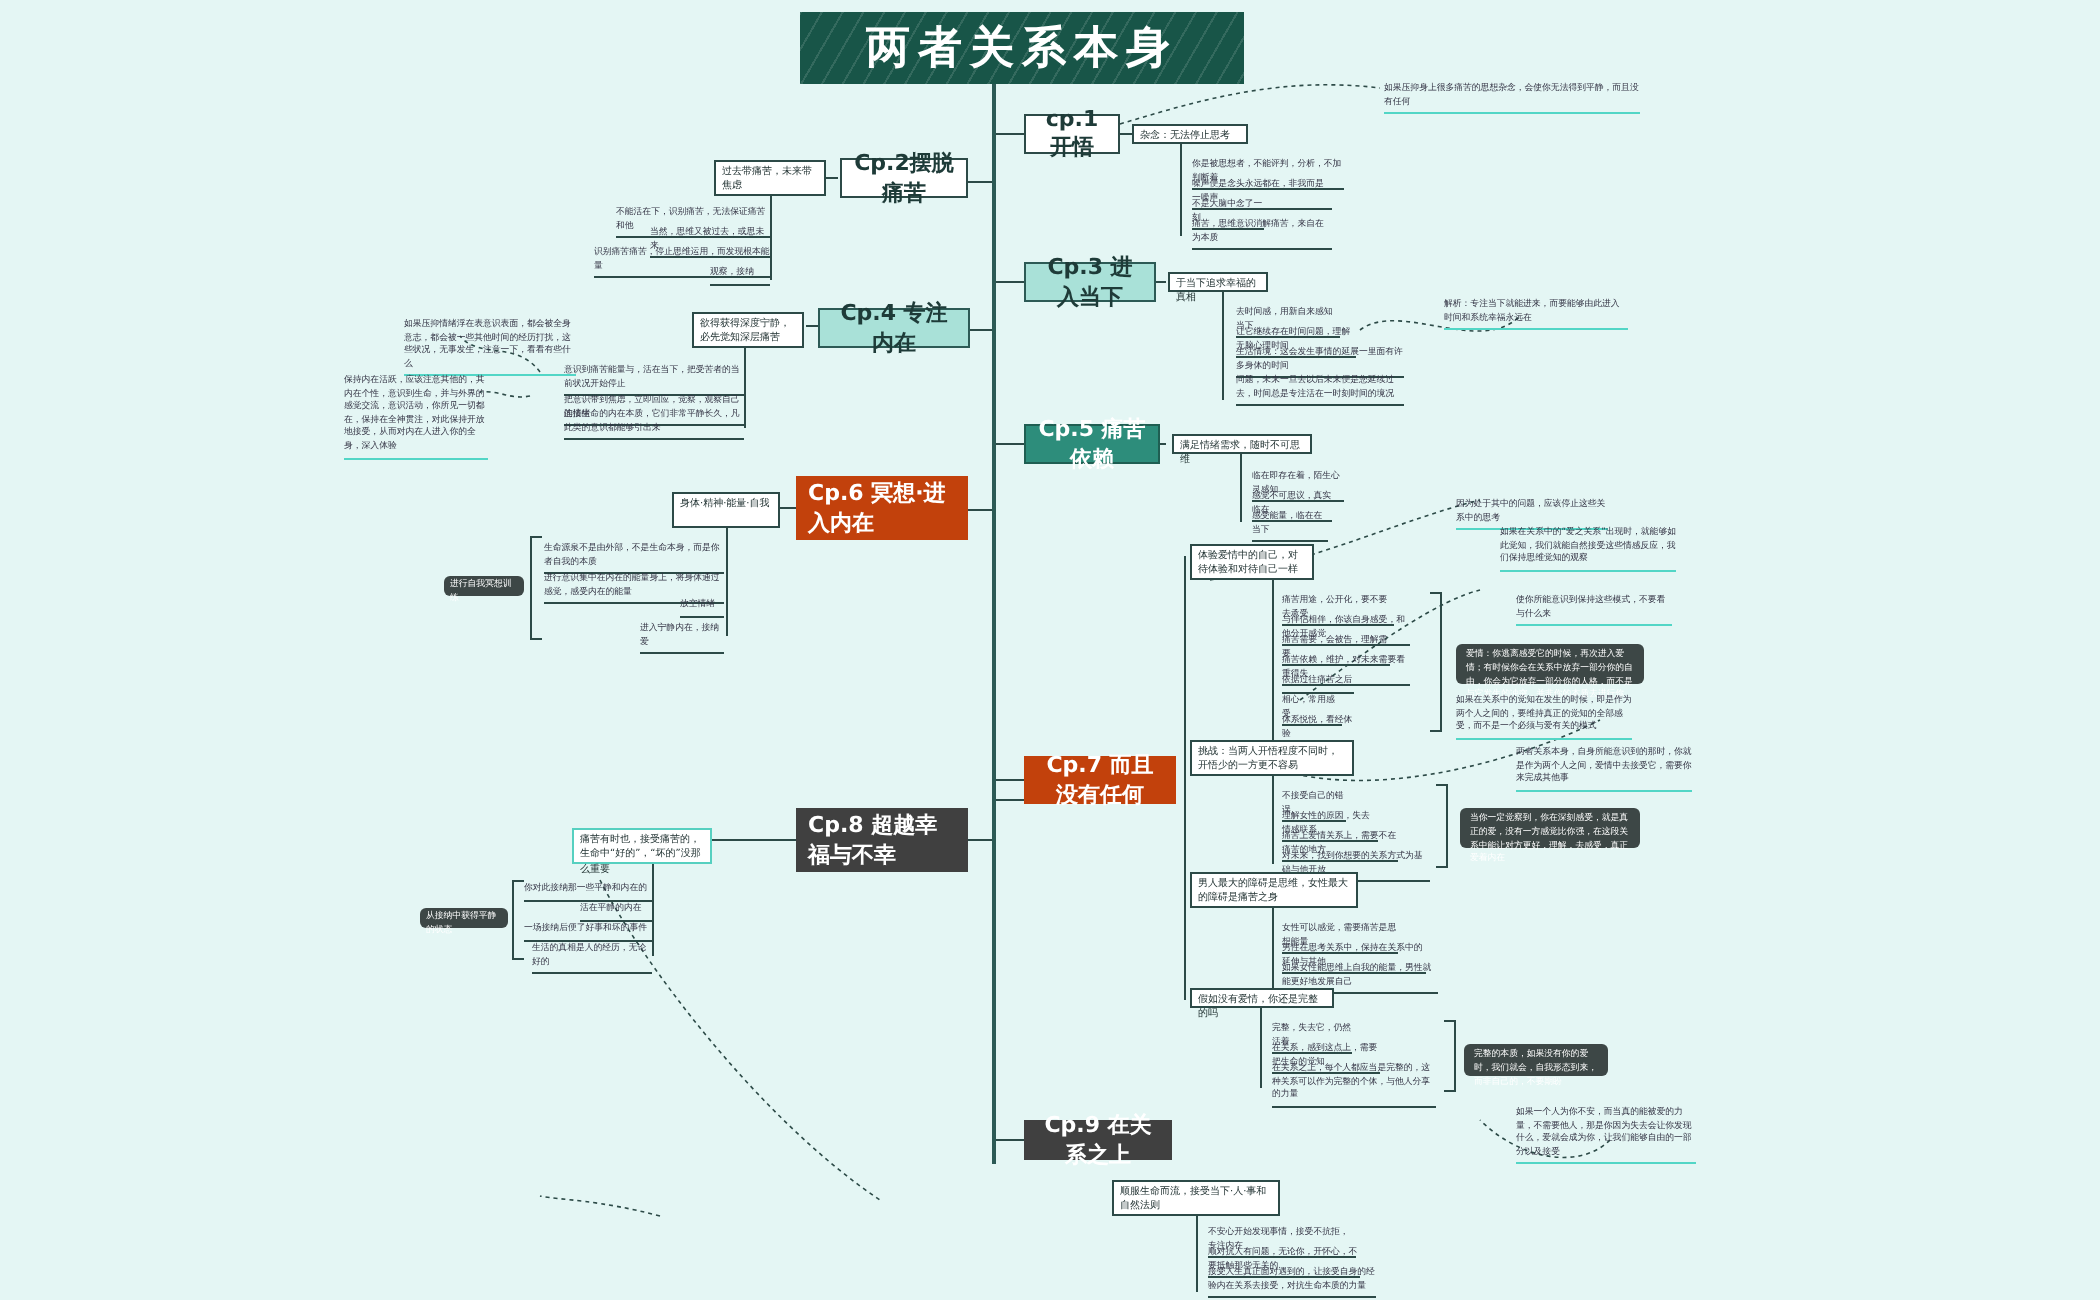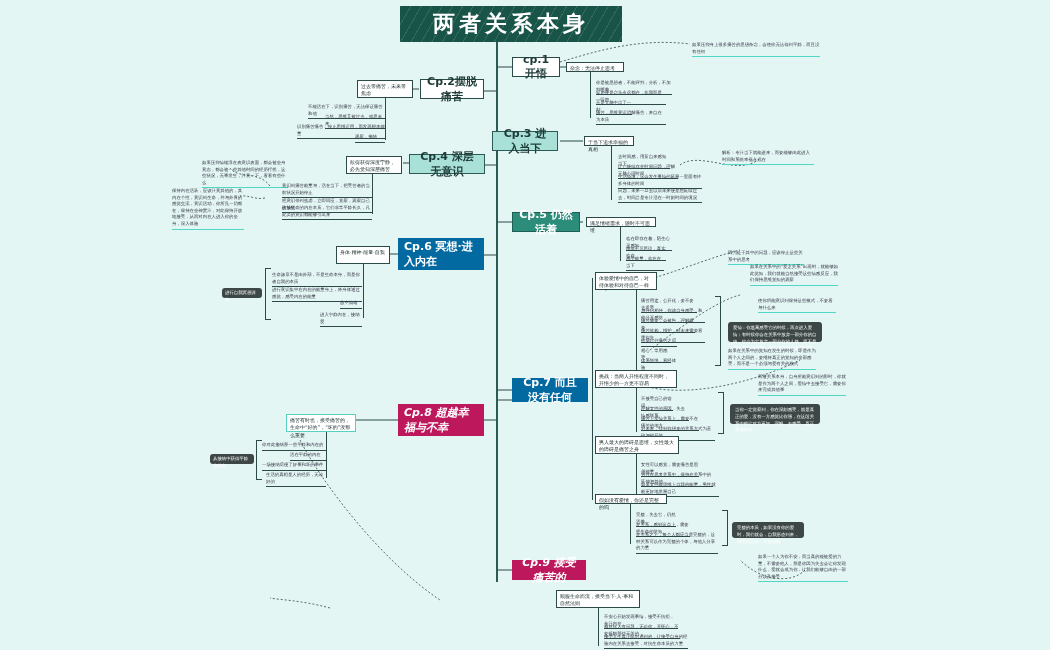--- a/index.html
+++ b/index.html
@@ -5,22 +5,22 @@
   html,body{margin:0;padding:0;}
   body{width:1050px;height:650px;background:#e4f6f4;position:relative;overflow:hidden;font-family:"DejaVu Sans",sans-serif;color:#233;}
   .abs{position:absolute;}
   .title{left:400px;top:6px;width:222px;height:36px;background:#185548;color:#fff;font-size:22px;font-weight:bold;display:flex;align-items:center;justify-content:center;letter-spacing:4px;
     background-image:repeating-linear-gradient(120deg,rgba(255,255,255,.12) 0 1px,transparent 1px 9px);}
   .trunk{left:496px;top:42px;width:2px;height:540px;background:#2c5a55;}
   .chap{font-weight:bold;font-size:11px;display:flex;align-items:center;justify-content:center;text-align:center;box-sizing:border-box;padding:2px 6px;}
   .c-white{background:#fff;border:1.5px solid #2c4a47;color:#1e3b38;}
   .c-light{background:#a9e1d8;border:1.5px solid #2c5a55;color:#1e3b38;}
   .c-teal{background:#2d8d7b;border:1.5px solid #1f5e52;color:#fff;}
-  .c-dark{background:#0369a1;color:#fff;}
-  .c-gray{background:#be185d;color:#fff;font-style:italic;}
+  .c-dark{background:#c2410c;color:#fff;}
+  .c-gray{background:#404040;color:#fff;}
   .box{font-size:5px;background:#fff;border:1px solid #2c4a47;padding:2px 3px;box-sizing:border-box;line-height:1.45;}
   .box-hl{border-color:#56d0c0;}
   .leaf{font-size:4.4px;line-height:1.5;border-bottom:1px solid #2c4a47;padding-bottom:1px;color:#334;}
   .leaf.cyan{border-bottom:1.5px solid #52d6c6;}
   .dark-note{font-size:4.4px;line-height:1.55;background:#3d4746;color:#fff;border-radius:3px;padding:3px 5px;box-sizing:border-box;}
   .vline{width:1px;background:#2c4a47;}
   .brace{border:1px solid #2c4a47;border-right:none;width:5px;}
   .brace-r{border:1px solid #2c4a47;border-left:none;width:5px;}
   svg.links{position:absolute;left:0;top:0;}
 </style>
@@ -74,39 +74,39 @@
 <div class="abs leaf" style="left:596px;top:110px;width:70px;">痛苦，思维意识消解痛苦，来自在为本质</div>
 
 <div class="abs chap c-white" style="left:420px;top:79px;width:64px;height:20px;">Cp.2摆脱痛苦</div>
 <div class="abs box" style="left:357px;top:80px;width:56px;height:18px;">过去带痛苦，未来带焦虑</div>
 <div class="abs vline" style="left:385px;top:98px;height:42px;"></div>
 <div class="abs leaf" style="left:308px;top:104px;width:78px;">不能活在下，识别痛苦，无法保证痛苦和他</div>
 <div class="abs leaf" style="left:325px;top:114px;width:60px;">当然，思维又被过去，或思未来</div>
 <div class="abs leaf" style="left:297px;top:124px;width:88px;">识别痛苦痛苦，停止思维运用，而发现根本能量</div>
 <div class="abs leaf" style="left:355px;top:134px;width:30px;">观察，接纳</div>
 
-<div class="abs chap c-light" style="left:492px;top:131px;width:66px;height:20px;">Cp.3 进入当下</div>
+<div class="abs chap c-light" style="left:512px;top:131px;width:66px;height:20px;">Cp.3 进入当下</div>
 <div class="abs box" style="left:584px;top:136px;width:50px;height:10px;">于当下追求幸福的真相</div>
 <div class="abs leaf cyan" style="left:722px;top:150px;width:92px;">解析：专注当下就能进来，而要能够由此进入时间和系统幸福永远在</div>
 <div class="abs vline" style="left:611px;top:146px;height:54px;"></div>
 <div class="abs leaf" style="left:618px;top:154px;width:52px;">去时间感，用新自来感知当下</div>
 <div class="abs leaf" style="left:618px;top:164px;width:60px;">让它继续存在时间问题，理解无脑心理时间</div>
 <div class="abs leaf" style="left:618px;top:174px;width:84px;">生活情境：这会发生事情的延展一里面有许多身体的时间</div>
 <div class="abs leaf" style="left:618px;top:188px;width:84px;">问题，未来一旦去以后未来便是您延续过去，时间总是专注活在一时刻时间的境况</div>
 
-<div class="abs chap c-light" style="left:409px;top:154px;width:76px;height:20px;">Cp.4 深层无意识</div>
+<div class="abs chap c-light" style="left:409px;top:154px;width:76px;height:20px;">Cp.4 专注内在</div>
 <div class="abs box" style="left:346px;top:156px;width:56px;height:18px;">欲得获得深度宁静，必先觉知深层痛苦</div>
 <div class="abs leaf cyan" style="left:202px;top:160px;width:86px;">如果压抑情绪浮在表意识表面，都会被全身意志，都会被一些其他时间的经历打扰，这些状况，无事发生，注意一下，看看有些什么</div>
 <div class="abs leaf cyan" style="left:172px;top:188px;width:72px;">保持内在活跃，应该注意其他的，其内在个性，意识到生命，并与外界的感觉交流，意识活动，你所见一切都在，保持在全神贯注，对此保持开放地接受，从而对内在人进入你的全身，深入体验</div>
 <div class="abs vline" style="left:372px;top:174px;height:40px;"></div>
 <div class="abs leaf" style="left:282px;top:183px;width:90px;">意识到痛苦能量与，活在当下，把受苦者的当前状况开始停止</div>
 <div class="abs leaf" style="left:282px;top:198px;width:90px;">把意识带到焦虑，立即回应，觉察，观察自己的情绪</div>
 <div class="abs leaf" style="left:282px;top:205px;width:90px;">连接生命的内在本质，它们非常平静长久，凡此类的意识都能够引出来</div>
 
-<div class="abs chap c-teal" style="left:512px;top:212px;width:68px;height:20px;">Cp.5 仍然活着</div>
+<div class="abs chap c-teal" style="left:512px;top:212px;width:68px;height:20px;">Cp.5 痛苦依赖</div>
 <div class="abs box" style="left:586px;top:217px;width:70px;height:10px;">满足情绪需求，随时不可思维</div>
 <div class="abs vline" style="left:620px;top:227px;height:34px;"></div>
 <div class="abs leaf" style="left:626px;top:236px;width:46px;">临在即存在着，陌生心灵感知</div>
 <div class="abs leaf" style="left:626px;top:246px;width:40px;">感觉不可思议，真实临在</div>
 <div class="abs leaf" style="left:626px;top:256px;width:38px;">感受能量，临在在当下</div>
 
 <div class="abs chap c-dark" style="left:398px;top:238px;width:86px;height:32px;text-align:left;justify-content:flex-start;">Cp.6 冥想·进入内在</div>
 <div class="abs box" style="left:336px;top:246px;width:54px;height:18px;">身体·精神·能量·自我</div>
 <div class="abs brace" style="left:265px;top:268px;height:50px;"></div>
 <div class="abs dark-note" style="left:222px;top:288px;width:40px;height:10px;padding:2px 3px;">进行自我冥想训练</div>
@@ -162,18 +162,18 @@
 <div class="abs chap c-gray" style="left:398px;top:404px;width:86px;height:32px;text-align:left;justify-content:flex-start;">Cp.8 超越幸福与不幸</div>
 <div class="abs box box-hl" style="left:286px;top:414px;width:70px;height:18px;">痛苦有时也，接受痛苦的，生命中“好的”，“坏的”没那么重要</div>
 <div class="abs brace" style="left:256px;top:440px;height:38px;"></div>
 <div class="abs dark-note" style="left:210px;top:454px;width:44px;height:10px;padding:2px 3px;">从接纳中获得平静的状态</div>
 <div class="abs vline" style="left:326px;top:432px;height:46px;"></div>
 <div class="abs leaf" style="left:262px;top:442px;width:64px;">你对此接纳那一些平静和内在的</div>
 <div class="abs leaf" style="left:290px;top:452px;width:36px;">活在平静的内在</div>
 <div class="abs leaf" style="left:262px;top:462px;width:64px;">一场接纳后便了好事和坏的事件</div>
 <div class="abs leaf" style="left:266px;top:472px;width:60px;">生活的真相是人的经历，无论好的</div>
 
-<div class="abs chap c-gray" style="left:512px;top:560px;width:74px;height:20px;">Cp.9 接受痛苦的</div>
+<div class="abs chap c-gray" style="left:512px;top:560px;width:74px;height:20px;">Cp.9 在关系之上</div>
 <div class="abs box" style="left:556px;top:590px;width:84px;height:18px;">顺服生命而流，接受当下·人·事和自然法则</div>
 <div class="abs vline" style="left:598px;top:608px;height:38px;"></div>
 <div class="abs leaf" style="left:604px;top:614px;width:74px;">不安心开始发现事情，接受不抗拒，专注内在</div>
 <div class="abs leaf" style="left:604px;top:624px;width:76px;">顺对抗人有问题，无论你，开怀心，不要抵触那些无关的</div>
 <div class="abs leaf" style="left:604px;top:634px;width:84px;">接受人生真正面对遇到的，让接受自身的经验内在关系去接受，对抗生命本质的力量</div>
 
 </body></html>

